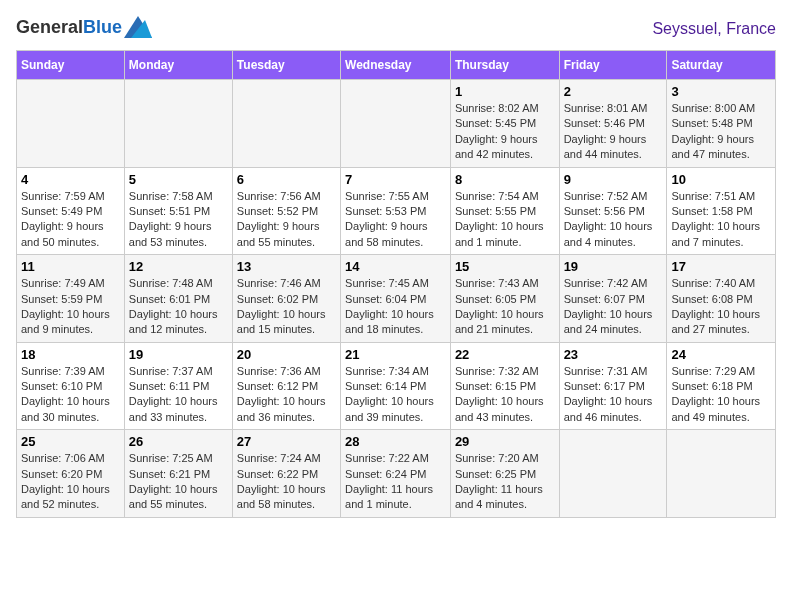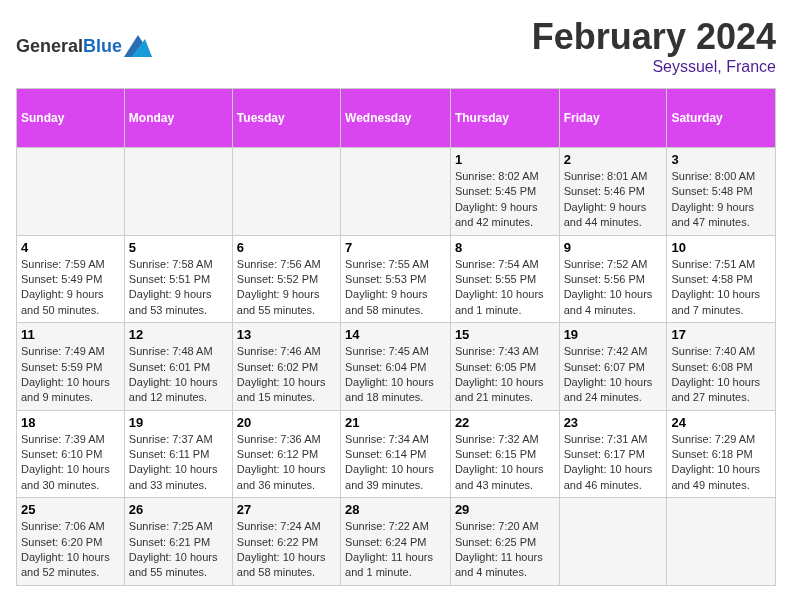--- a/index.html
+++ b/index.html
@@ -6,21 +6,21 @@
     body {
       font-family: Arial, sans-serif;
       background: #fff;
       width: 792px;
       min-height: 612px;
       padding: 16px;
     }
     .header-area {
       display: flex;
       justify-content: space-between;
-      align-items: center;
+      align-items: flex-end;
       margin-bottom: 12px;
     }
     .logo {
       display: flex;
       align-items: center;
     }
     .logo-text-general {
       font-size: 18px;
       font-weight: bold;
       color: #333;
@@ -46,23 +46,23 @@
     .subtitle {
       font-size: 16px;
       color: #4c1d95;
     }
     table {
       width: 100%;
       border-collapse: collapse;
       font-size: 11px;
     }
     thead tr th {
-      background-color: #d946ef;
+      background-color: #8b5cf6;
       color: #fff;
-      padding: 22px 4px;
+      padding: 7px 4px;
       text-align: left;
       font-size: 12px;
       border: 1px solid #ccc;
     }
     tbody tr td {
       border: 1px solid #ccc;
       padding: 4px;
       vertical-align: top;
       width: 113px;
     }
@@ -90,21 +90,20 @@
   <div class="logo">
     <div>
       <span class="logo-text-general">General</span><span class="logo-text-blue">Blue</span>
     </div>
     <svg class="logo-icon" viewBox="0 0 28 22" xmlns="http://www.w3.org/2000/svg">
       <polygon points="0,22 14,0 28,22" fill="#2a6db5"></polygon>
       <polygon points="7,22 21,4 28,22" fill="#1a9ad7"></polygon>
     </svg>
   </div>
   <div class="title-area">
-    <div class="main-title">February 2024</div>
     <div class="subtitle">Seyssuel, France</div>
   </div>
 </div>
 
 <table>
   <thead>
     <tr>
       <th>Sunday</th>
       <th>Monday</th>
       <th>Tuesday</th>
@@ -172,21 +171,21 @@
         </td>
         <td>
           <div class="day-number">9</div>
           <div class="day-detail">Sunrise: 7:52 AM
 Sunset: 5:56 PM
 Daylight: 10 hours and 4 minutes.</div>
         </td>
         <td>
           <div class="day-number">10</div>
           <div class="day-detail">Sunrise: 7:51 AM
-Sunset: 4:58 PM
+Sunset: 1:58 PM
 Daylight: 10 hours and 7 minutes.</div>
         </td>
       </tr>
       <tr>
         <td>
           <div class="day-number">11</div>
           <div class="day-detail">Sunrise: 7:49 AM
 Sunset: 5:59 PM
 Daylight: 10 hours and 9 minutes.</div>
         </td>

